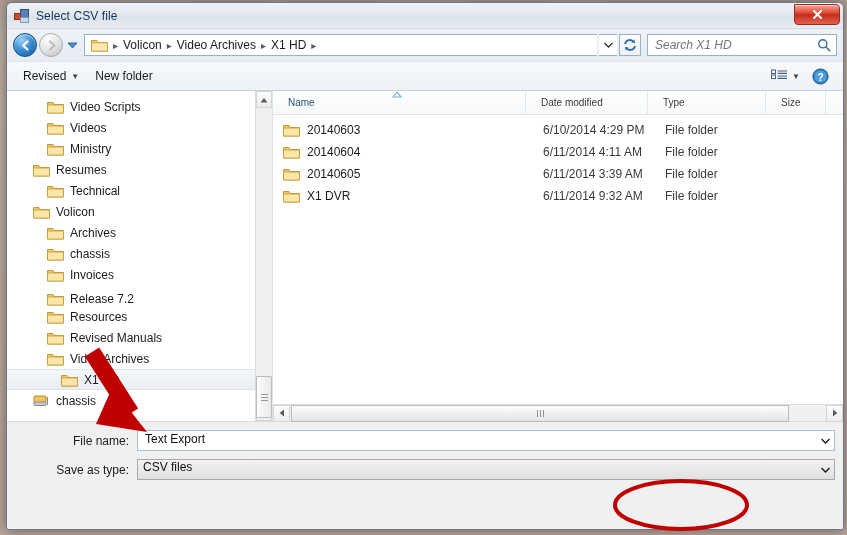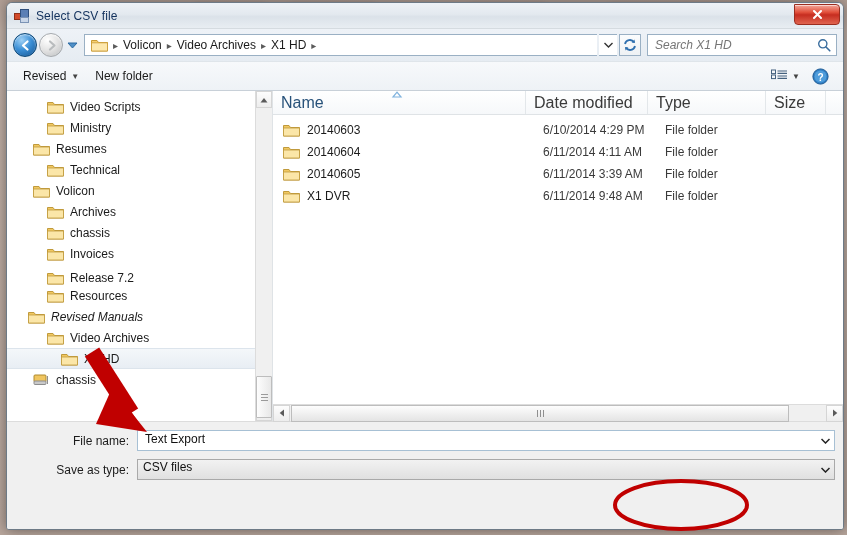--- a/index.html
+++ b/index.html
@@ -217,22 +217,22 @@
     display:flex; flex-direction:column;
   }
   #col-header {
     height: 24px; flex:none;
     background: linear-gradient(180deg,#ffffff 0%,#f6f8fa 100%);
     border-bottom: 1px solid #dfe3e6;
     display: flex; align-items: center;
     position: relative;
   }
   .col {
-    font-size: 16px; color: #28527a;
-    padding-left: 8px; height: 100%;
+    font-size: 10px; color: #28527a;
+    padding-left: 15px; height: 100%;
     display: flex; align-items: center;
     border-right: 1px solid #e3e7ea;
     cursor: pointer; white-space: nowrap;
   }
   #sort-arrow {
     position: absolute; left: 118px; top: 0px;
   }
   #file-rows { flex: 1; overflow: hidden; padding-top: 4px; }
   .file-row {
     height: 22px; display: flex; align-items: center;
@@ -423,20 +423,27 @@
               <path d="M0.5 2.5 L6 2.5 L7.5 4.5 L16.5 4.5 L16.5 13 L0.5 13 Z" fill="#f1c862" stroke="#c09a3c" stroke-width="1"></path>
               <path d="M0.5 5 L16.5 5 L16.5 13 L0.5 13 Z" fill="#fbe6a8" stroke="#c09a3c" stroke-width=".8"></path>
             </svg>
             <span>Video Scripts</span>
           </div>
           <div class="tree-item" style="padding-left: 40px;">
             <svg class="t-icon" viewBox="0 0 17 14">
               <path d="M0.5 2.5 L6 2.5 L7.5 4.5 L16.5 4.5 L16.5 13 L0.5 13 Z" fill="#f1c862" stroke="#c09a3c" stroke-width="1"></path>
               <path d="M0.5 5 L16.5 5 L16.5 13 L0.5 13 Z" fill="#fbe6a8" stroke="#c09a3c" stroke-width=".8"></path>
             </svg>
+            <span>Videos</span>
+          </div>
+          <div class="tree-item" style="padding-left: 40px;">
+            <svg class="t-icon" viewBox="0 0 17 14">
+              <path d="M0.5 2.5 L6 2.5 L7.5 4.5 L16.5 4.5 L16.5 13 L0.5 13 Z" fill="#f1c862" stroke="#c09a3c" stroke-width="1"></path>
+              <path d="M0.5 5 L16.5 5 L16.5 13 L0.5 13 Z" fill="#fbe6a8" stroke="#c09a3c" stroke-width=".8"></path>
+            </svg>
             <span>Ministry</span>
           </div>
           <div class="tree-item" style="padding-left: 26px;">
             <svg class="t-icon" viewBox="0 0 17 14">
               <path d="M0.5 2.5 L6 2.5 L7.5 4.5 L16.5 4.5 L16.5 13 L0.5 13 Z" fill="#f1c862" stroke="#c09a3c" stroke-width="1"></path>
               <path d="M0.5 5 L16.5 5 L16.5 13 L0.5 13 Z" fill="#fbe6a8" stroke="#c09a3c" stroke-width=".8"></path>
             </svg>
             <span>Resumes</span>
           </div>
           <div class="tree-item" style="padding-left: 40px;">
@@ -481,21 +488,21 @@
             </svg>
             <span>Release 7.2</span>
           </div>
           <div class="tree-item" style="padding-left: 40px;">
             <svg class="t-icon" viewBox="0 0 17 14">
               <path d="M0.5 2.5 L6 2.5 L7.5 4.5 L16.5 4.5 L16.5 13 L0.5 13 Z" fill="#f1c862" stroke="#c09a3c" stroke-width="1"></path>
               <path d="M0.5 5 L16.5 5 L16.5 13 L0.5 13 Z" fill="#fbe6a8" stroke="#c09a3c" stroke-width=".8"></path>
             </svg>
             <span>Resources</span>
           </div>
-          <div class="tree-item" style="padding-left: 21px; font-style: italic;">
+          <div class="tree-item" style="padding-left: 40px;">
             <svg class="t-icon" viewBox="0 0 17 14">
               <path d="M0.5 2.5 L6 2.5 L7.5 4.5 L16.5 4.5 L16.5 13 L0.5 13 Z" fill="#f1c862" stroke="#c09a3c" stroke-width="1"></path>
               <path d="M0.5 5 L16.5 5 L16.5 13 L0.5 13 Z" fill="#fbe6a8" stroke="#c09a3c" stroke-width=".8"></path>
             </svg>
             <span>Revised Manuals</span>
           </div>
           <div class="tree-item" style="padding-left: 40px;">
             <svg class="t-icon" viewBox="0 0 17 14">
               <path d="M0.5 2.5 L6 2.5 L7.5 4.5 L16.5 4.5 L16.5 13 L0.5 13 Z" fill="#f1c862" stroke="#c09a3c" stroke-width="1"></path>
               <path d="M0.5 5 L16.5 5 L16.5 13 L0.5 13 Z" fill="#fbe6a8" stroke="#c09a3c" stroke-width=".8"></path>
@@ -583,21 +590,21 @@
             <span class="cell-date">6/11/2014 3:39 AM</span>
             <span class="cell-type">File folder</span>
             <span class="cell-size"></span>
           </div>
           <div class="file-row">
             <svg class="f-icon" viewBox="0 0 17 14">
               <path d="M0.5 2.5 L6 2.5 L7.5 4.5 L16.5 4.5 L16.5 13 L0.5 13 Z" fill="#f1c862" stroke="#c09a3c" stroke-width="1"></path>
               <path d="M0.5 5 L16.5 5 L16.5 13 L0.5 13 Z" fill="#fbe6a8" stroke="#c09a3c" stroke-width=".8"></path>
             </svg>
             <span class="cell-name" style="width:236px">X1 DVR</span>
-            <span class="cell-date">6/11/2014 9:48 AM</span>
+            <span class="cell-date">6/11/2014 9:32 AM</span>
             <span class="cell-type">File folder</span>
             <span class="cell-size"></span>
           </div>
         </div>
 
       <div id="hscroll">
         <div class="hsb-arrow">
           <svg width="6" height="8" viewBox="0 0 6 8">
               <path d="M5 0.5 L5 7.5 L0.7 4 Z" fill="#5a5a5a"></path>
             </svg>

